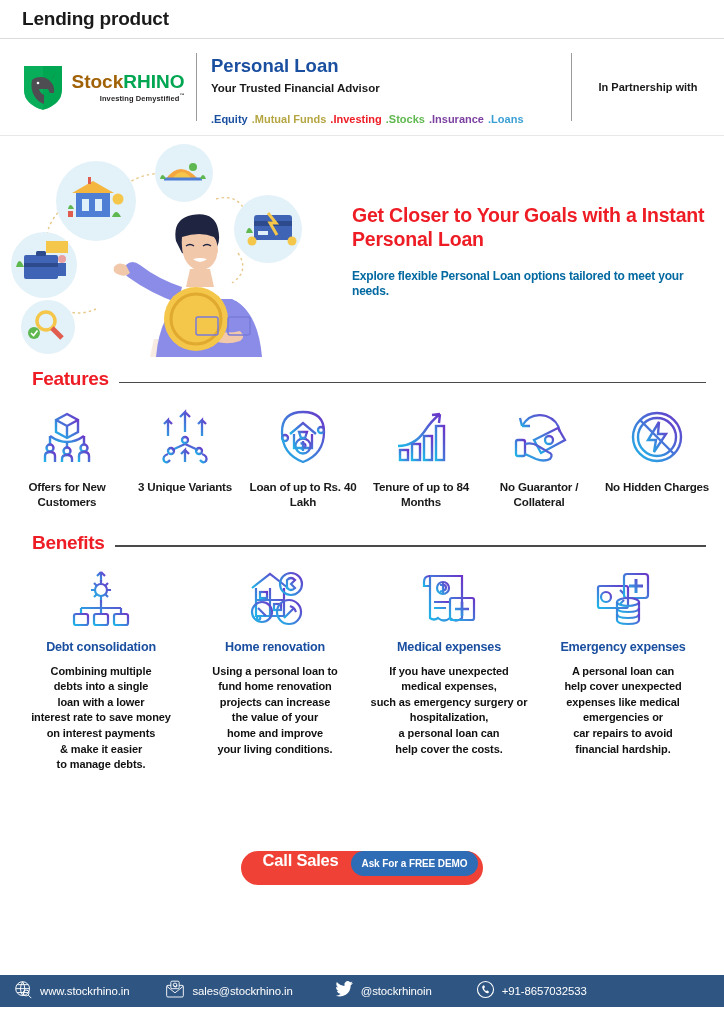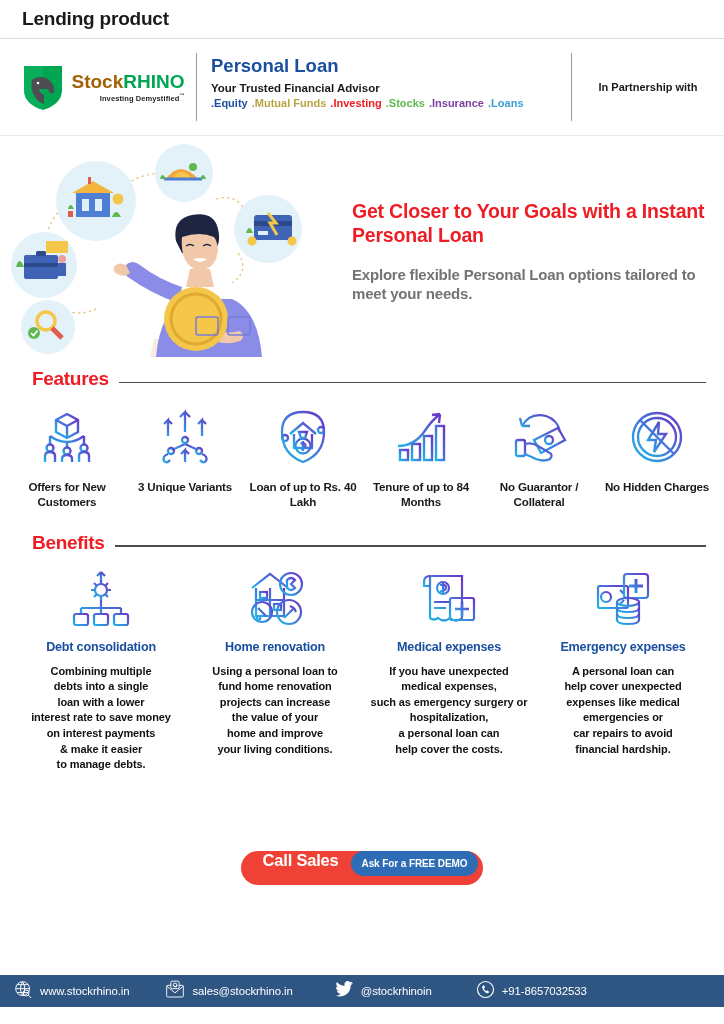--- a/index.html
+++ b/index.html
@@ -42,21 +42,21 @@
   }
   .brand-tag sup { font-size: 5px; vertical-align: super; }
 
   .vdiv { width: 1px; background: #9a9a9a; margin: 14px 0; }
 
   .prodinfo { flex: 1; padding: 16px 0 0 14px; }
   .prod-title {
     font-size: 18.5px; font-weight: bold; color: #1a4fa0; line-height: 1.2;
     margin-bottom: 5px;
   }
-  .prod-sub { font-size: 11.5px; font-weight: bold; color: #1a1a1a; margin-bottom: 3px; }
+  .prod-sub { font-size: 11.5px; font-weight: bold; color: #1a1a1a; margin-bottom: 19px; }
   .prod-cats { font-size: 11px; font-weight: bold; white-space: nowrap; }
   .prod-cats span { margin-right: 1px; }
 
   .partner {
     width: 152px; display: flex; flex-direction: column;
     align-items: center; justify-content: center; gap: 6px;
   }
   .partner-label { font-size: 11px; font-weight: bold; color: #1a1a1a; white-space: nowrap; }
   .partner-logo { display: flex; align-items: center; gap: 5px; }
   .partner-name {
@@ -65,21 +65,21 @@
 
   
   .hero { position: relative; height: 232px; display: flex; align-items: center; }
   .hero-art { width: 352px; height: 222px; flex: 0 0 auto; }
   .hero-copy { flex: 1; padding-right: 10px; }
   .hero-h1 {
     font-size: 19.5px; font-weight: bold; color: #ee1c24; line-height: 1.22;
     margin-bottom: 17px; letter-spacing: -0.2px;
   }
   .hero-h2 {
-    font-size: 15px; font-weight: bold; color: #737373; line-height: 1.3;
+    font-size: 12px; font-weight: bold; color: #0369a1; line-height: 1.3;
     letter-spacing: -0.2px;
   }
 
   
   .sec-head { display: flex; align-items: center; padding: 0 18px 0 32px; gap: 10px; }
   .sec-head-text {
     font-size: 19px; font-weight: bold; color: #ee1c24; white-space: nowrap;
     letter-spacing: -0.3px;
   }
   .sec-rule { flex: 1; height: 1.6px; background: #4a4a4a; margin-top: 7px; }

